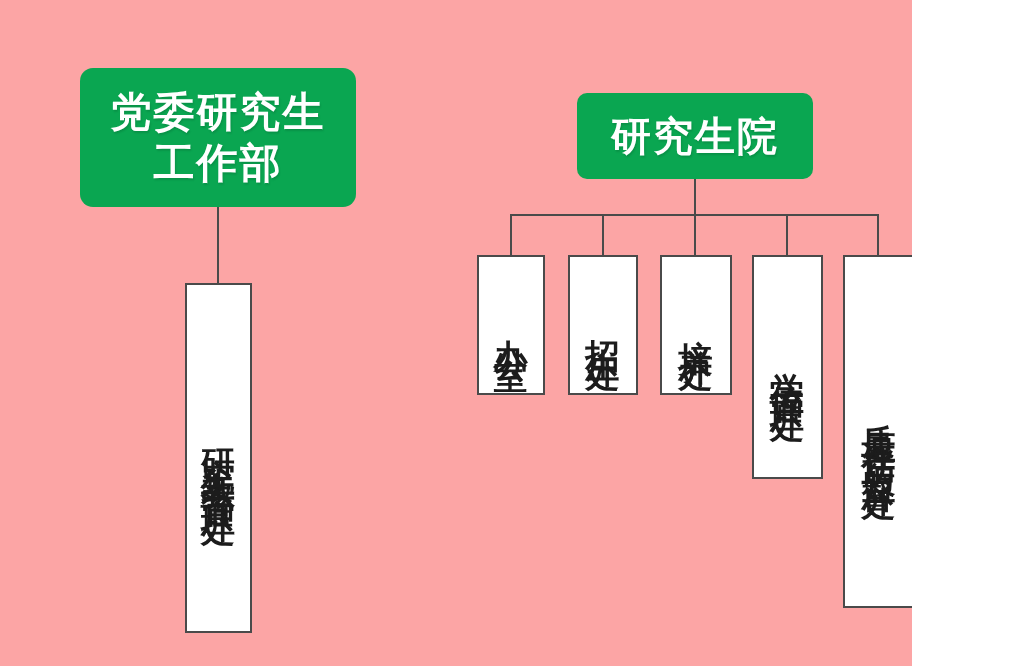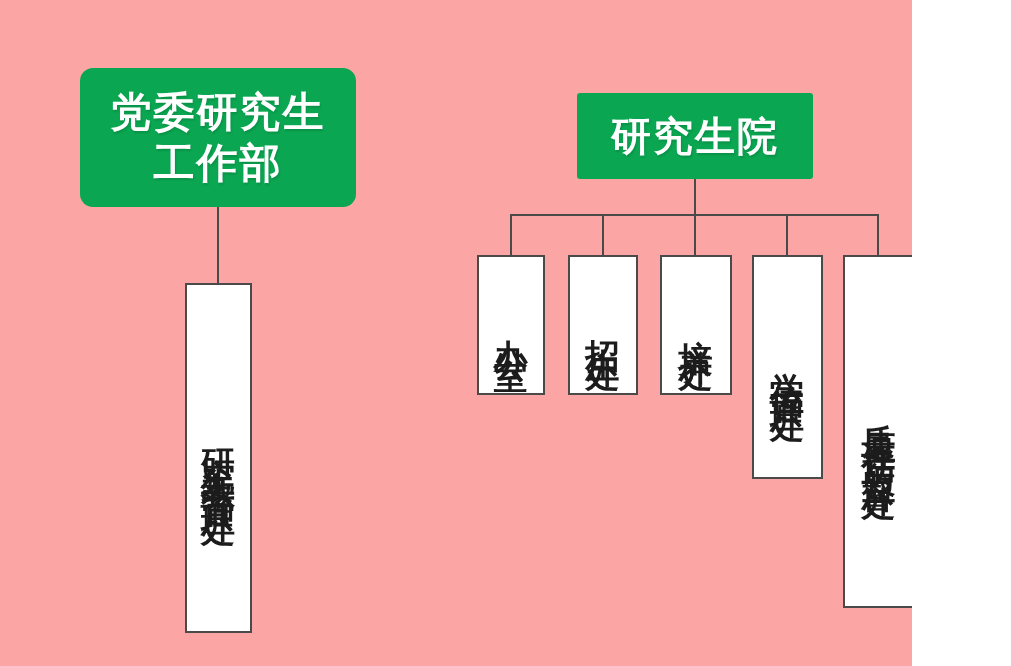--- a/index.html
+++ b/index.html
@@ -31,21 +31,21 @@
   .parent-left {
     left: 80px; top: 68px;
     width: 276px; height: 139px;
     border-radius: 13px;
     font-size: 41px;
     line-height: 51px;
   }
   .parent-right {
     left: 577px; top: 93px;
     width: 236px; height: 86px;
-    border-radius: 3px;
+    border-radius: 10px;
     font-size: 40px;
   }
   .vbox {
     position: absolute;
     background: #ffffff;
     border: 2px solid var(--line, #4a4a4a);
     box-sizing: border-box;
     display: flex;
     align-items: center;
     justify-content: center;

